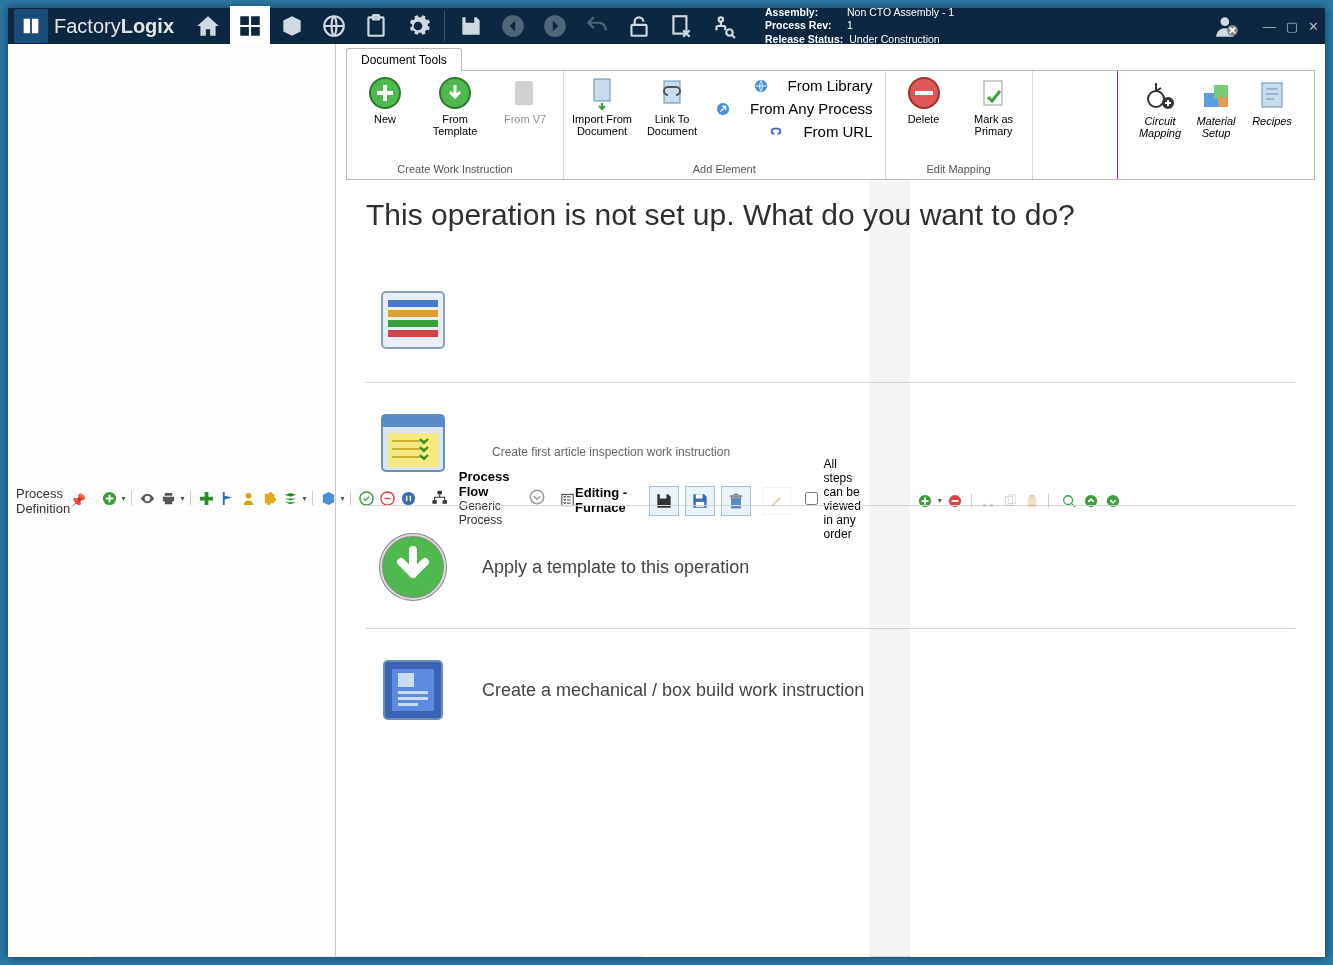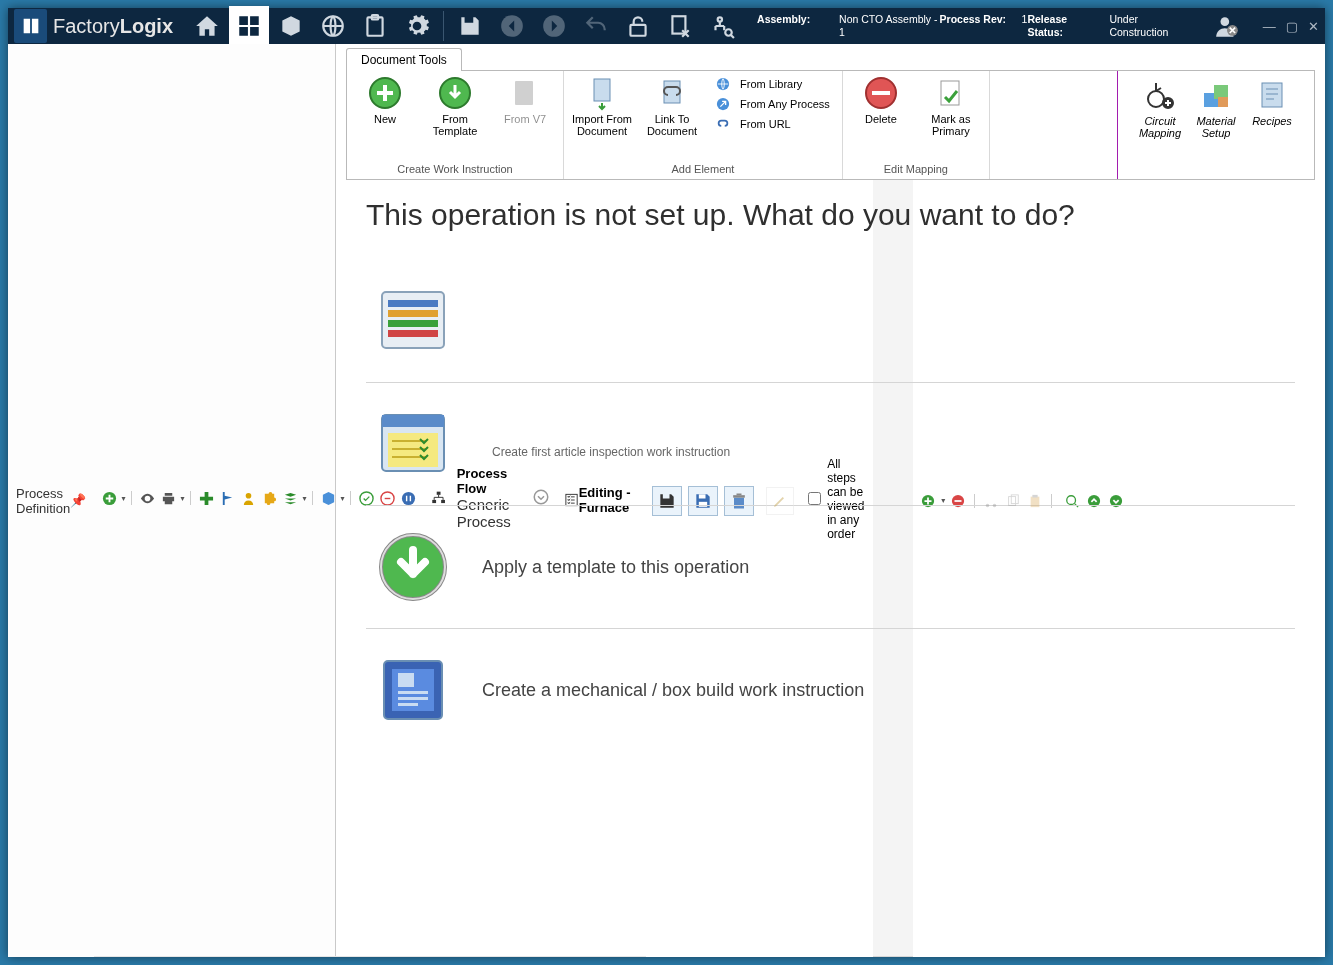--- a/index.html
+++ b/index.html
@@ -53,21 +53,21 @@
   display: flex;
   align-items: center;
   justify-content: center;
   cursor: pointer;
   color: #d0d8e0;
 }
 .tb-btn.active { background: #fff; color: #0d2740; }
 .tb-btn svg { width: 26px; height: 26px; }
 .tb-btn.disabled { opacity: .35; cursor: default; }
 .tb-sep { width: 1px; height: 30px; background: #3a5670; margin: 0 4px; }
-.tb-meta { display: flex; font-size: 10.5px; color: #fff; margin-left: 9px; line-height: 1.25; }
+.tb-meta { display: flex; flex-direction: column; font-size: 10.5px; color: #fff; margin-left: 16px; line-height: 1.25; }
 .tb-meta .row { display: flex; gap: 6px; }
 .tb-meta .row .lbl { font-weight: 700; min-width: 76px; }
 .tb-spacer { flex: 1; }
 .win-controls { display: flex; align-items: center; gap: 10px; margin-left: 10px; color: #aeb8c3; }
 .win-controls span { cursor: pointer; font-size: 13px; }
 
 .body-area {
   flex: 1;
   display: flex;
   background: #fff;
@@ -104,21 +104,21 @@
 .mini-toolbar .mi svg { width: 15px; height: 15px; }
 .mini-toolbar .sep { width: 1px; height: 14px; background: #ccc; margin: 0 3px; }
 .flow-row {
   display: flex;
   align-items: center;
   gap: 10px;
   padding: 6px 8px 10px 8px;
   border-bottom: 1px solid #e6e6e6;
 }
 .flow-row .txt .t1 { font-weight: 700; font-size: 13px; }
-.flow-row .txt .t2 { font-size: 15px; color: #333; }
+.flow-row .txt .t2 { font-size: 12px; color: #333; }
 .flow-row .expand-icon { margin-left: auto; color: #888; cursor: pointer; }
 .edit-row {
   display: flex; align-items: center; gap: 0;
   padding: 8px 6px; font-weight: 700; font-size: 13px;
   border-bottom: 1px solid #e6e6e6;
 }
 .edit-row svg { width: 26px; height: 26px; }
 .btn-row {
   display: flex; align-items: center; gap: 6px; padding: 8px 6px;
 }
@@ -180,21 +180,21 @@
   display: flex; flex-direction: column; align-items: center;
   padding: 4px 8px 2px 8px;
 }
 .ribbon-group .items { display: flex; gap: 10px; flex: 1; align-items: flex-start; }
 .ritem { display: flex; flex-direction: column; align-items: center; width: 60px; cursor: pointer; text-align:center; }
 .ritem.disabled { opacity: .45; cursor: default; }
 .ritem .icn { width: 36px; height: 36px; display:flex; align-items:center; justify-content:center; }
 .ritem .lbl { font-size: 11px; line-height: 1.1; margin-top: 2px; }
 .ribbon-group .gname { font-size: 11px; color: #555; padding: 2px 0; }
 .vlist { display: flex; flex-direction: column; gap: 2px; justify-content: center;}
-.vlist .vi { display:flex; align-items:center; gap:10px; font-size:11px; cursor:pointer; padding: 2px 4px;}
+.vlist .vi { display:flex; align-items:center; gap:20px; font-size:15px; cursor:pointer; padding: 2px 4px; justify-content: flex-end;}
 .vlist .vi svg { width:14px; height:14px; }
 .ribbon-right { margin-left: auto; border-left: 1px solid #a21caf; display:flex; gap:0; padding: 6px 14px 2px 14px; font-style: italic; }
 .ribbon-right .ritem { width: 56px; }
 
 .content {
   flex: 1;
   padding: 18px 30px;
   overflow: auto;
 }
 .content h1 {

